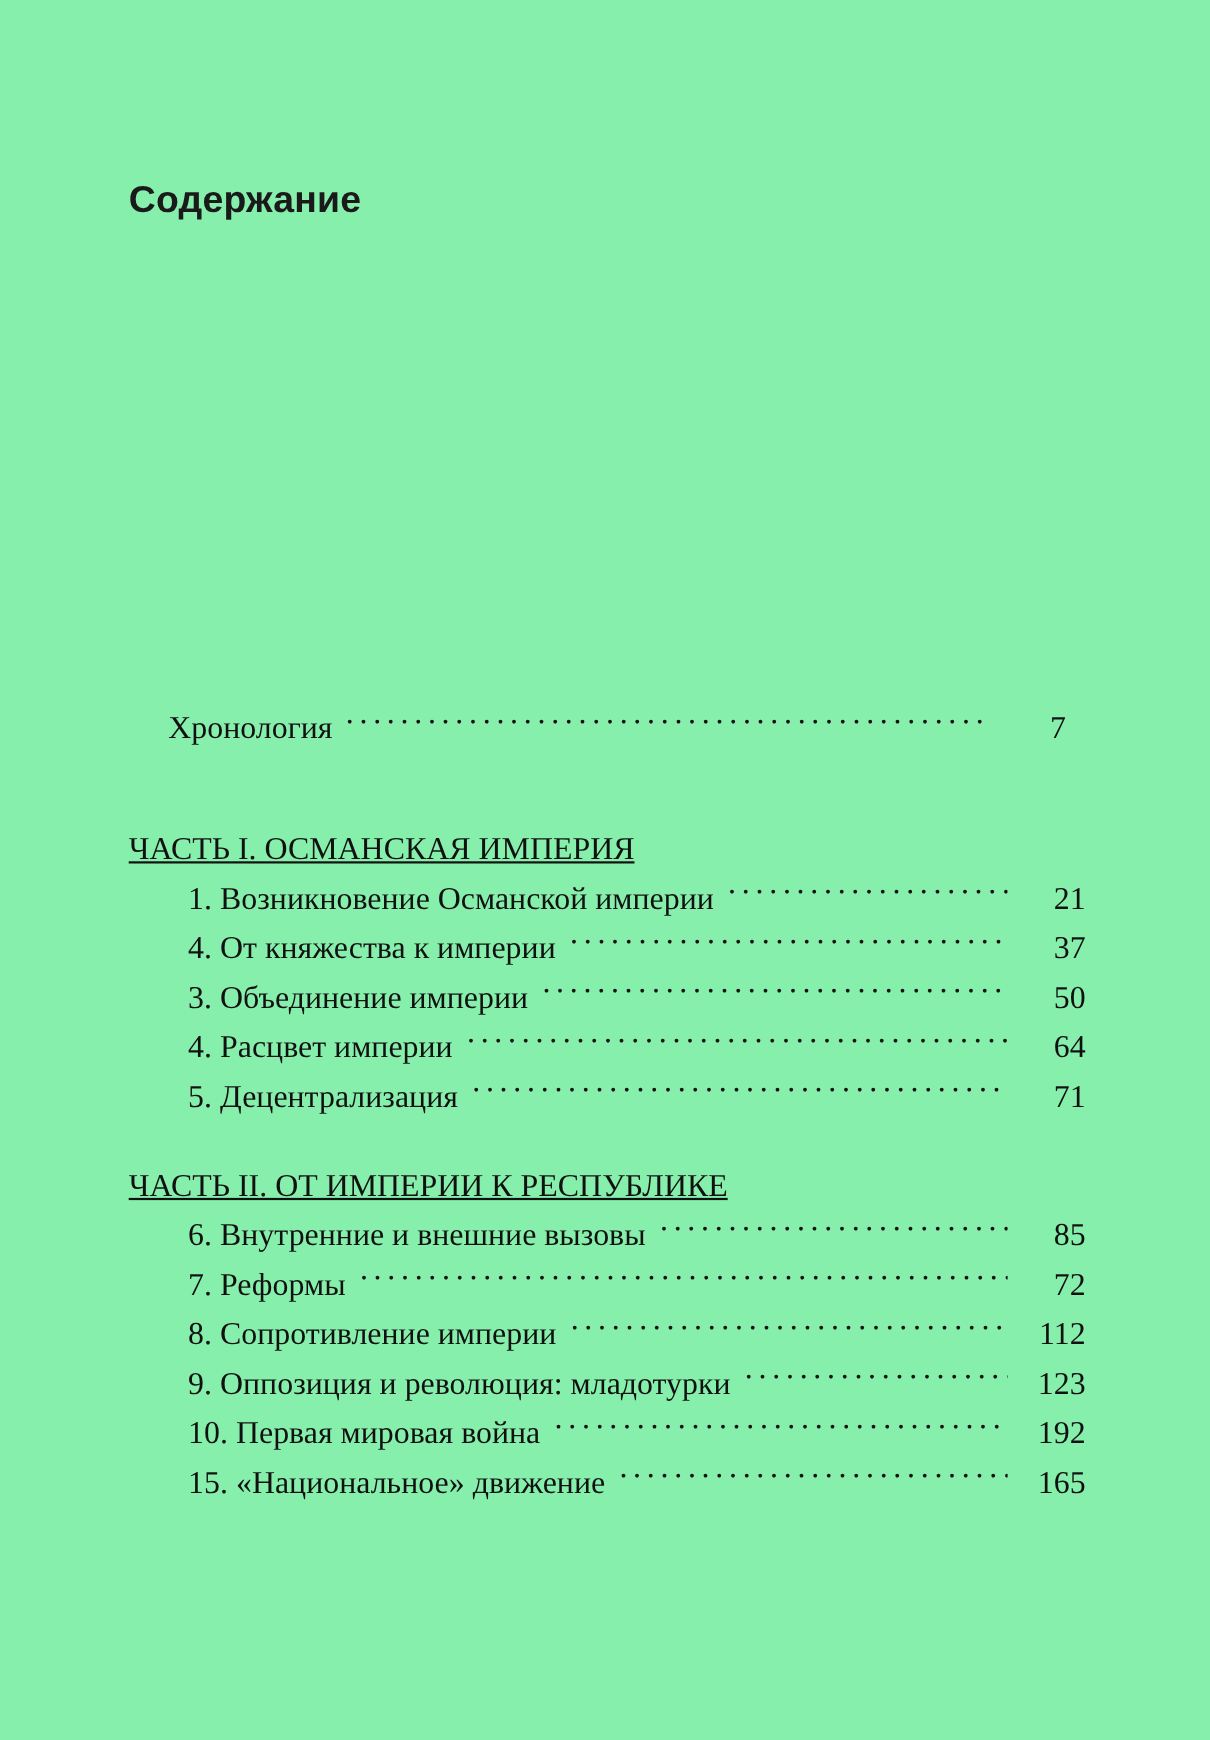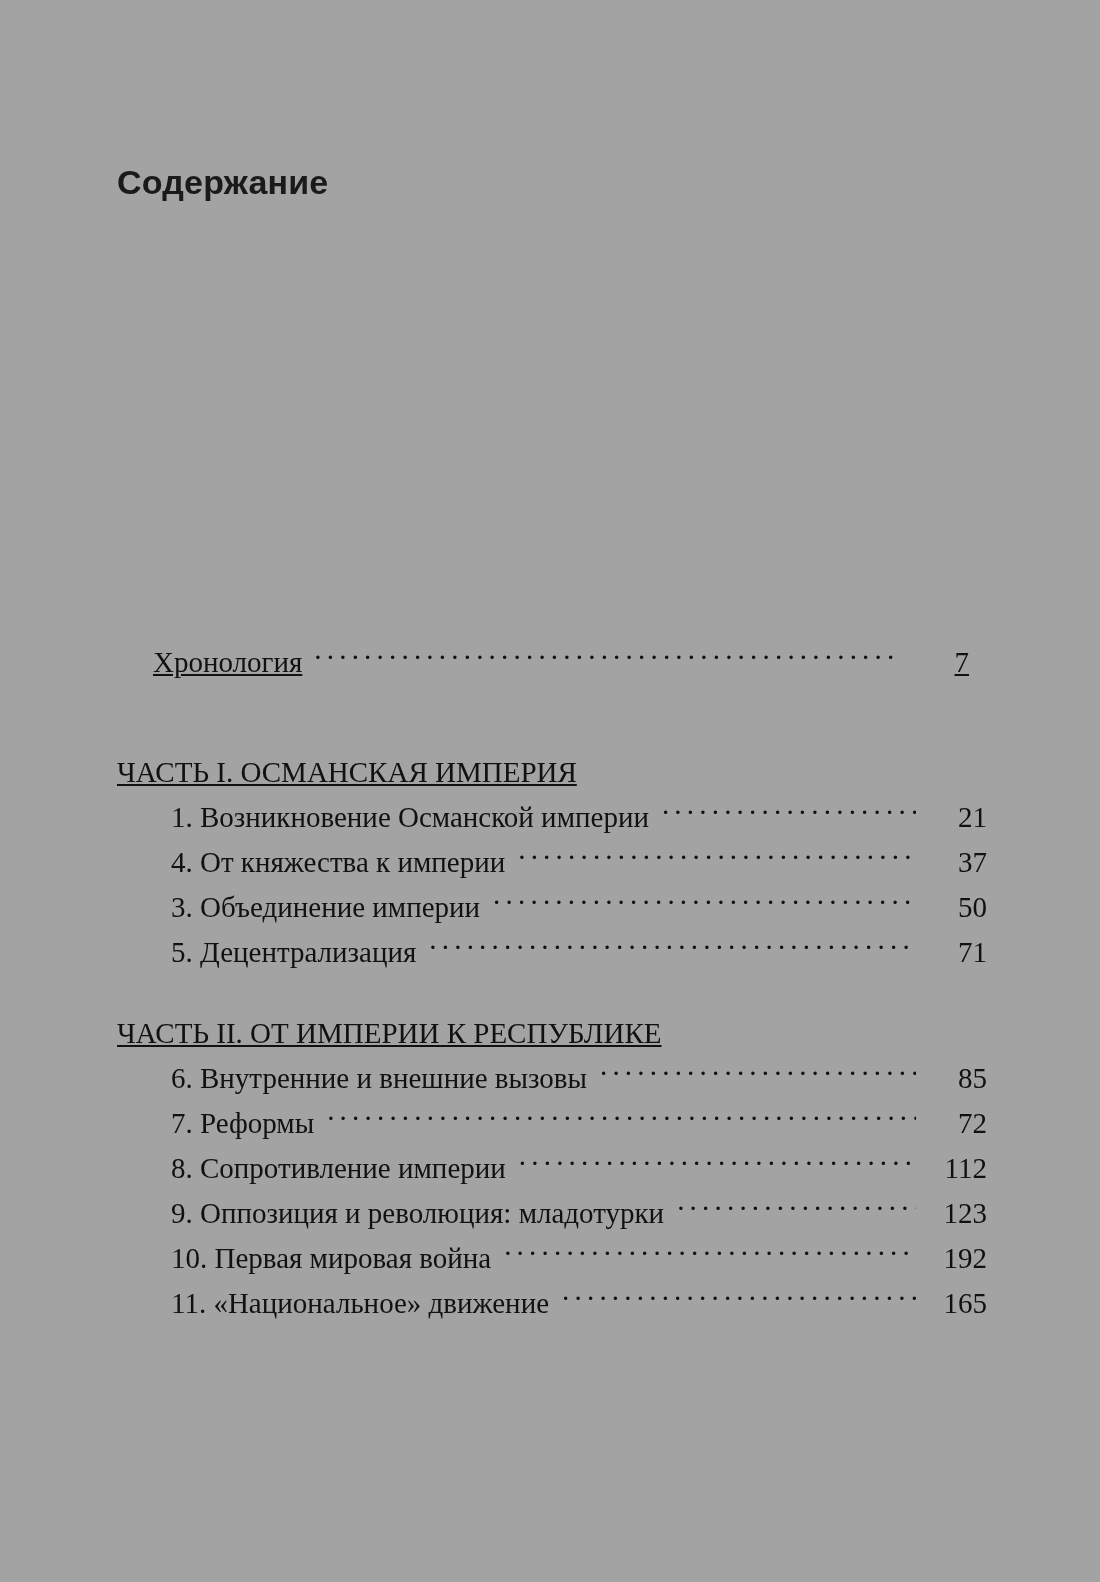--- a/index.html
+++ b/index.html
@@ -5,21 +5,21 @@
 <style>
   html, body {
     margin: 0;
     padding: 0;
     background: #ffffff;
   }
   .page {
     position: relative;
     width: 1100px;
     height: 1582px;
-    background: #a3a3a3;
+    background: #86efac;
     overflow: hidden;
     color: #111111;
     font-family: "Liberation Serif", "DejaVu Serif", serif;
   }
 
   
   .toc-title {
     position: absolute;
     left: 117px;
     top: 163px;
@@ -71,21 +71,21 @@
   }
   .toc-page {
     flex: 0 0 auto;
     width: 58px;
     text-align: right;
     padding-left: 11px;
   }
   .toc-row.no-dots .toc-dots::before { content: ""; }
 
   
-  .front .toc-row { margin-left: 36px; text-decoration: underline; }
+  .front .toc-row { margin-left: 36px; }
   .front .toc-row .toc-label { padding-right: 10px; }
   
   .front .cont { margin-left: 36px; }
 
   
   .part-head {
     font-size: 29px;
     line-height: 45px;
     margin-left: 0px;
     white-space: nowrap;
@@ -136,20 +136,25 @@
           <span class="toc-label">4. От княжества к империи</span>
           <span class="toc-dots"></span>
           <span class="toc-page">37</span>
         </div>
         <div class="toc-row">
           <span class="toc-label">3. Объединение империи</span>
           <span class="toc-dots"></span>
           <span class="toc-page">50</span>
         </div>
         <div class="toc-row">
+          <span class="toc-label">4. Расцвет империи</span>
+          <span class="toc-dots"></span>
+          <span class="toc-page">64</span>
+        </div>
+        <div class="toc-row">
           <span class="toc-label">5. Децентрализация</span>
           <span class="toc-dots"></span>
           <span class="toc-page">71</span>
         </div>
       </div>
     </div>
 
     <div class="gap-part"></div>
 
     <div class="part">
@@ -175,21 +180,21 @@
           <span class="toc-label">9. Оппозиция и революция: младотурки</span>
           <span class="toc-dots"></span>
           <span class="toc-page">123</span>
         </div>
         <div class="toc-row">
           <span class="toc-label">10. Первая мировая война</span>
           <span class="toc-dots"></span>
           <span class="toc-page">192</span>
         </div>
         <div class="toc-row">
-          <span class="toc-label">11. «Национальное» движение</span>
+          <span class="toc-label">15. «Национальное» движение</span>
           <span class="toc-dots"></span>
           <span class="toc-page">165</span>
         </div>
       </div>
     </div>
 
   </div>
 </div>
 
 </body></html>

